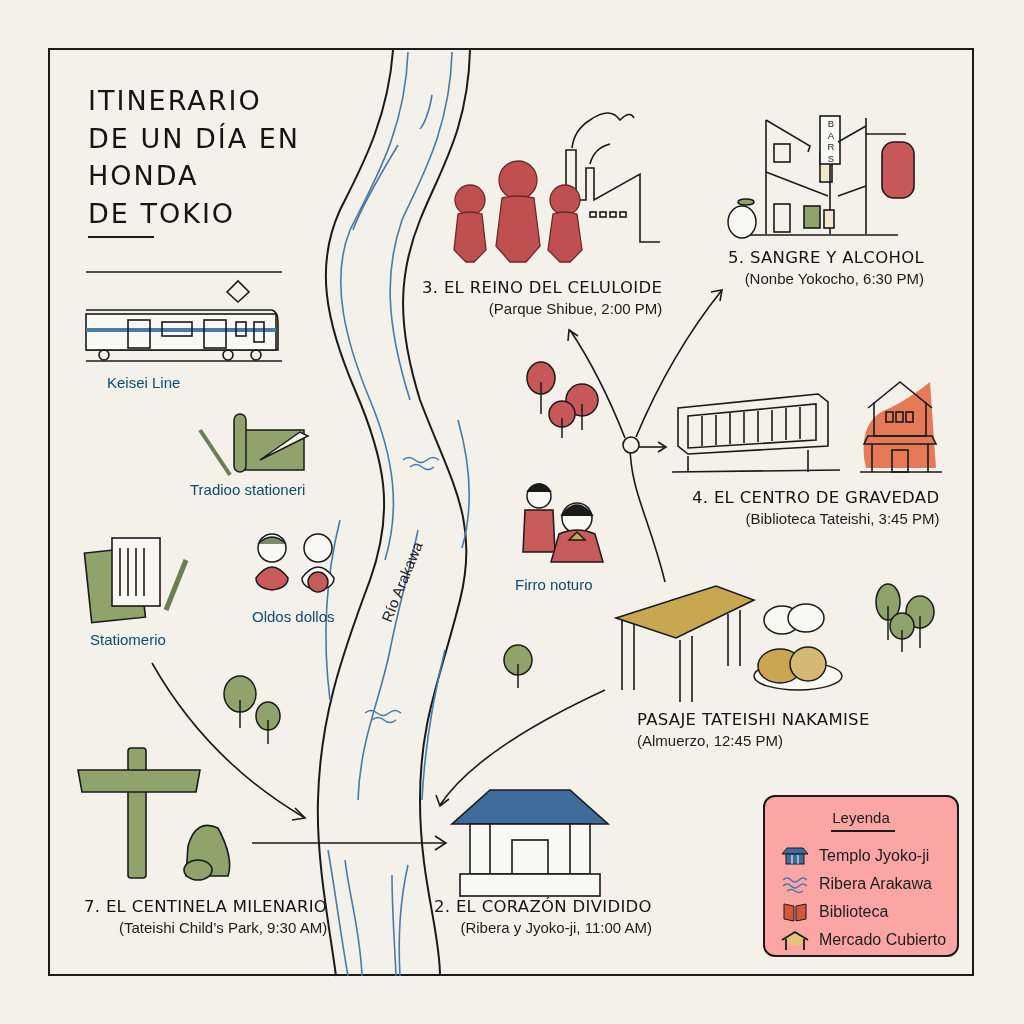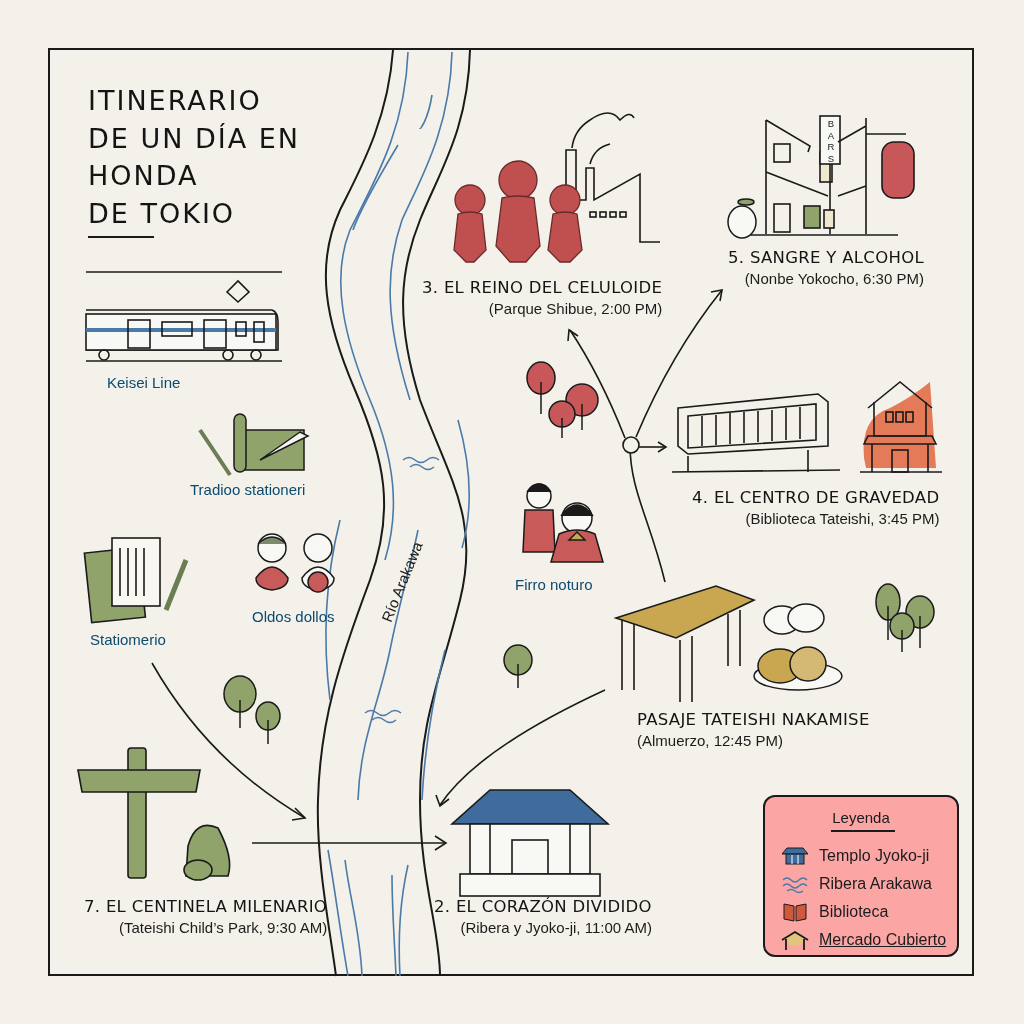--- a/index.html
+++ b/index.html
@@ -315,21 +315,21 @@
       </svg>
     <span>Ribera Arakawa</span>
   </div>
   <div class="row" style="top:104px;">
     <svg viewBox="0 0 28 22">
         <path d="M3 3 L13 5 L13 20 L3 18 Z" fill="#d0583c" stroke="#1a1a1a"></path>
         <path d="M25 3 L15 5 L15 20 L25 18 Z" fill="#d0583c" stroke="#1a1a1a"></path>
       </svg>
     <span>Biblioteca</span>
   </div>
-  <div class="row" style="top:132px;text-decoration:underline;">
+  <div class="row" style="top:132px;">
     <svg viewBox="0 0 28 22">
         <ellipse cx="14" cy="10" rx="9" ry="7" fill="#e2c47c"></ellipse>
         <path d="M1 11 L14 3 L27 11" fill="none" stroke="#1a1a1a" stroke-width="1.8"></path>
         <line x1="5" y1="10" x2="5" y2="21" stroke="#1a1a1a" stroke-width="1.8"></line>
         <line x1="23" y1="10" x2="23" y2="21" stroke="#1a1a1a" stroke-width="1.8"></line>
       </svg>
     <span>Mercado Cubierto</span>
   </div>
 </div>
 

